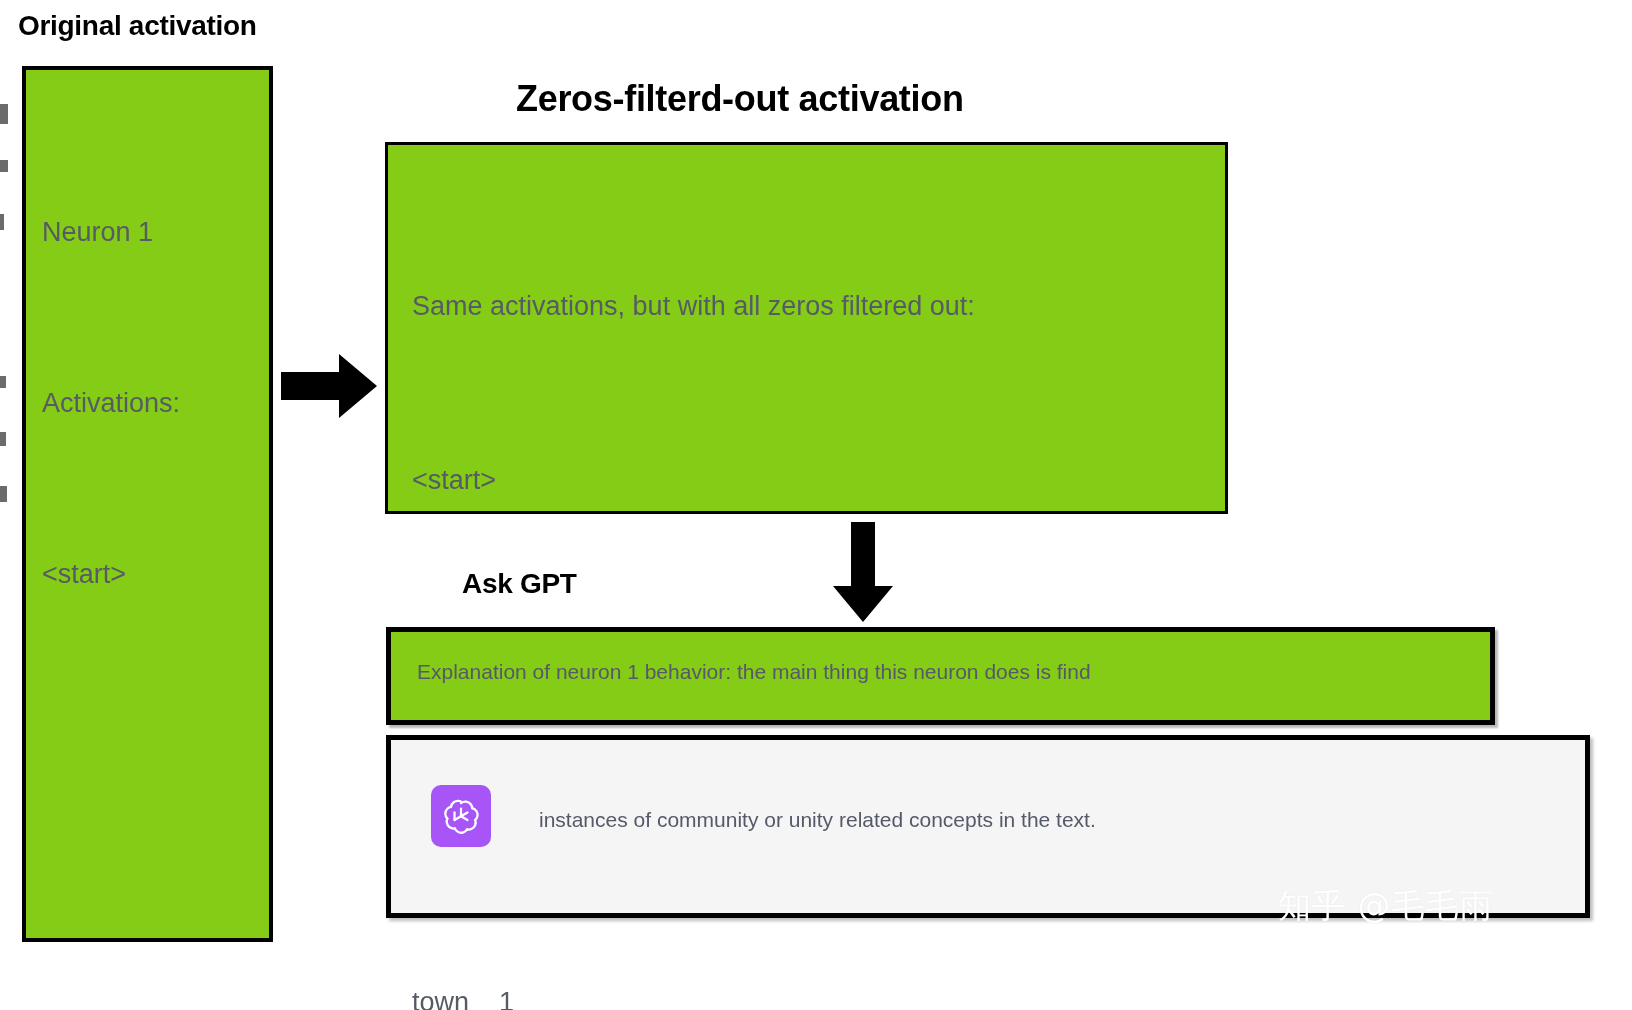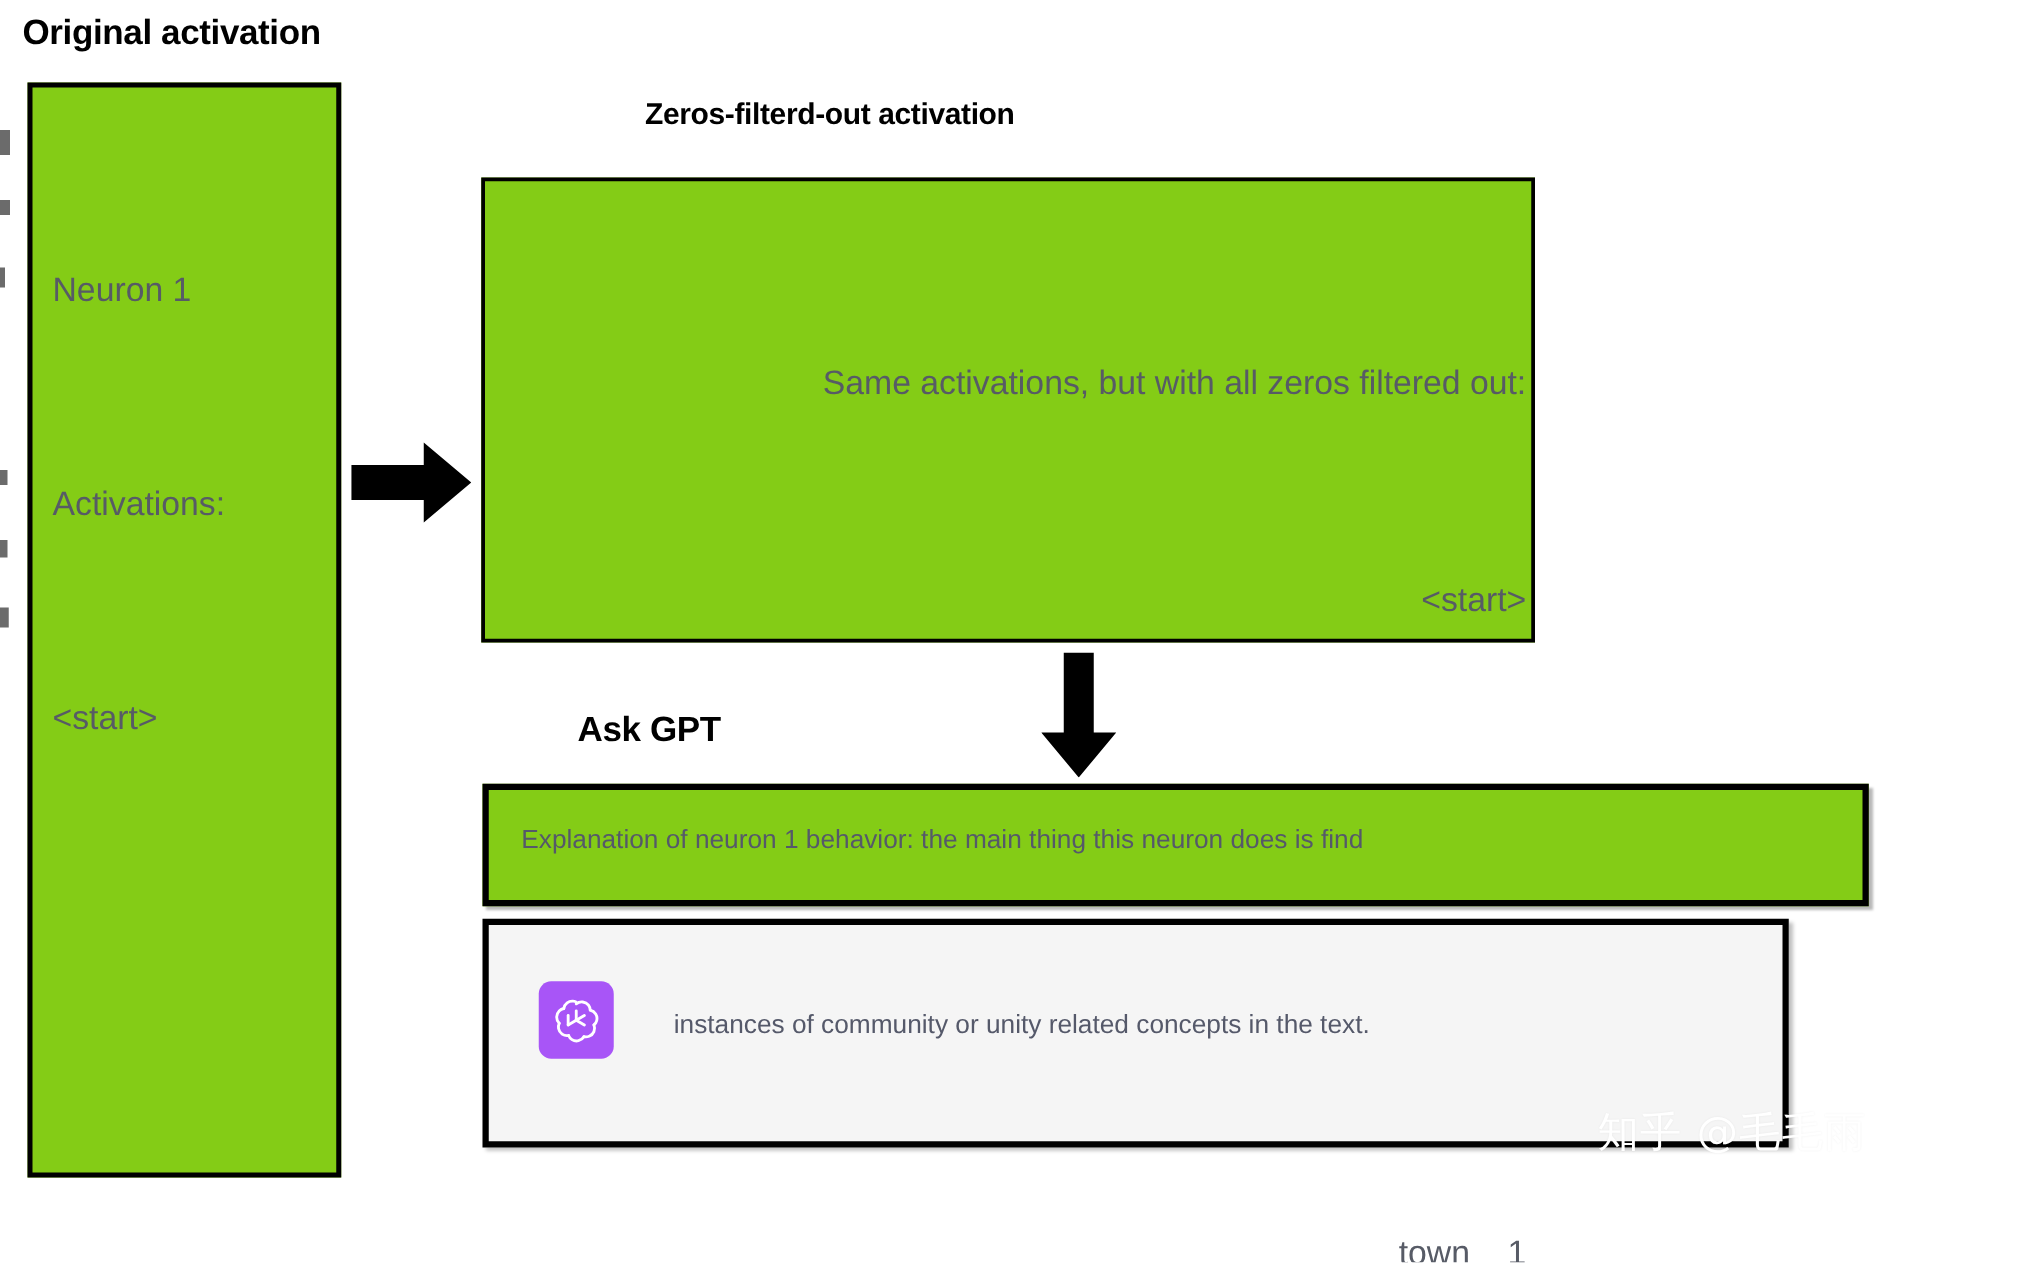--- a/index.html
+++ b/index.html
@@ -21,49 +21,48 @@
   
   .section-title {
     position: absolute;
     font-family: "Liberation Sans", sans-serif;
     font-weight: bold;
     color: #000000;
     white-space: nowrap;
     letter-spacing: -0.3px;
   }
   #title-original   { left: 18px;  top: 10px;  font-size: 28px; }
-  #title-zeros      { left: 516px; top: 78px;  font-size: 24px; }
+  #title-zeros      { left: 516px; top: 78px;  font-size: 36px; }
   #title-askgpt     { left: 462px; top: 568px; font-size: 28px; }
 
   
   .panel {
     position: absolute;
     background: #84cc16;
     box-sizing: border-box;
   }
   #panel-original {
     left: 22px; top: 66px;
     width: 251px; height: 876px;
     border: 4px solid #000000;
   }
   #panel-zeros {
     left: 385px; top: 142px;
     width: 843px; height: 372px;
     border: 3px solid #000000;
-    text-align: right;
   }
   #panel-explanation {
     left: 386px; top: 627px;
     width: 1109px; height: 98px;
     border: 5px solid #000000;
     box-shadow: 3px 3px 2px rgba(0,0,0,0.28);
   }
   #panel-answer {
     left: 386px; top: 735px;
-    width: 1045px; height: 183px;
+    width: 1204px; height: 183px;
     border: 5px solid #000000;
     background: #f5f5f5;
     box-shadow: 3px 3px 3px rgba(0,0,0,0.25);
   }
 
   
   .act-list {
     position: absolute;
     left: 16px;
     top: 20px;

